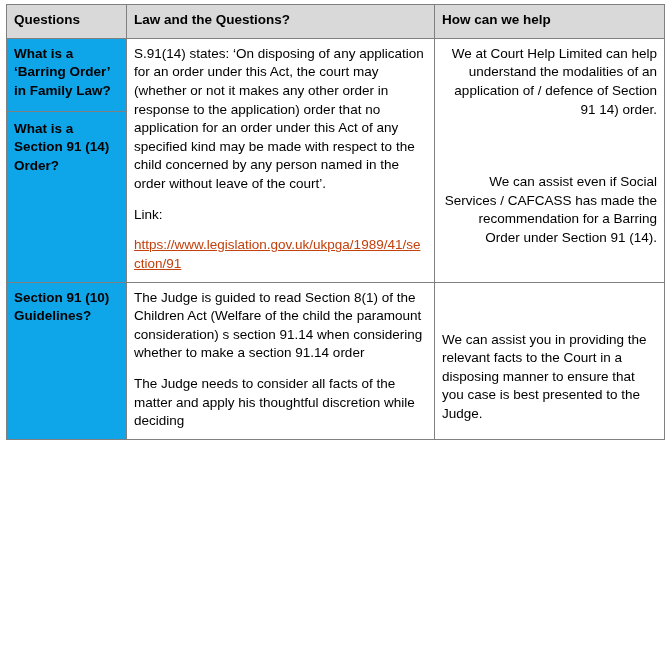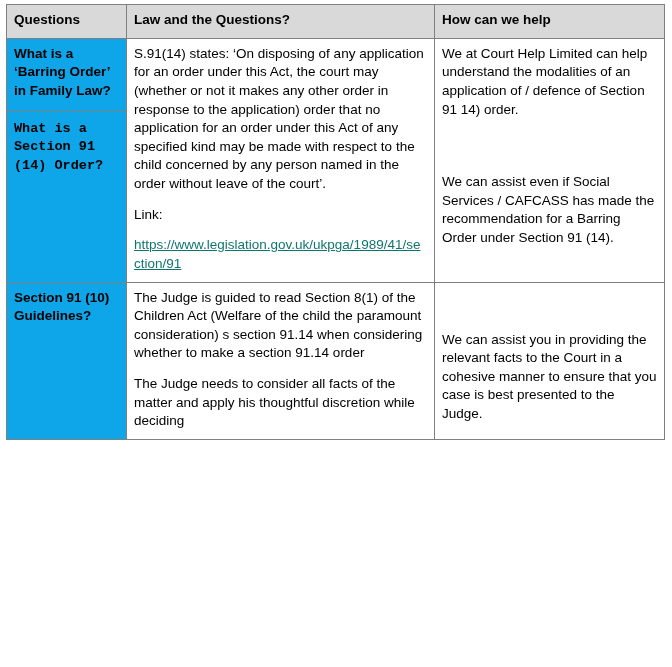--- a/index.html
+++ b/index.html
@@ -52,44 +52,44 @@
     background: #0ea5e9;
   }
   .qsplit-top {
     border-bottom: 1px solid #808080;
     padding: 6px 7px 10px 7px;
     font-weight: bold;
   }
   .qsplit-bottom {
     padding: 8px 7px 7px 7px;
     font-weight: bold;
-    font-family: Liberation Mono, monospace;
   }
   td.qcell.split {
     padding: 0;
   }
   p {
     margin: 0 0 12px 0;
   }
   p:last-child {
     margin-bottom: 0;
   }
   .italic { }
   .bold { font-weight: normal; }
   .link {
-    color: #0f766e;
+    color: #c2410c;
     text-decoration: underline;
     word-break: break-all;
     display: inline-block;
   }
   .pad-top-mid {
     padding-top: 26px;
   }
   .mid-help {
     padding-top: 28px;
+    text-align: right;
   }
   .help2 {
     padding-top: 42px;
   }
   .tight { line-height: 1.36; }
   .row-guidelines td { padding-top: 8px; }
 </style>
 </head>
 <body>
 
@@ -125,18 +125,18 @@
       </tr>
       <tr class="row-guidelines">
         <td class="qcell">
           <div>Section 91 (10) Guidelines?</div>
         </td>
         <td class="law-cell tight">
           <p><span>The Judge is guided to read Section 8(1) of the Children Act (Welfare of the child the </span><span class="bold">paramount consideration</span><span>) s section 91.14 when considering whether to make a section 91.14 order</span></p>
           <p><span>The Judge needs to consider all facts of the matter and apply his thoughtful discretion while deciding</span></p>
         </td>
         <td class="help-cell">
-          <p class="help2">We can assist you in providing the relevant facts to the Court in a cohesive manner to ensure that you case is best presented to the Judge.</p>
+          <p class="help2">We can assist you in providing the relevant facts to the Court in a disposing manner to ensure that you case is best presented to the Judge.</p>
         </td>
       </tr>
     </tbody>
   </table>
 </div>
 
 </body></html>

